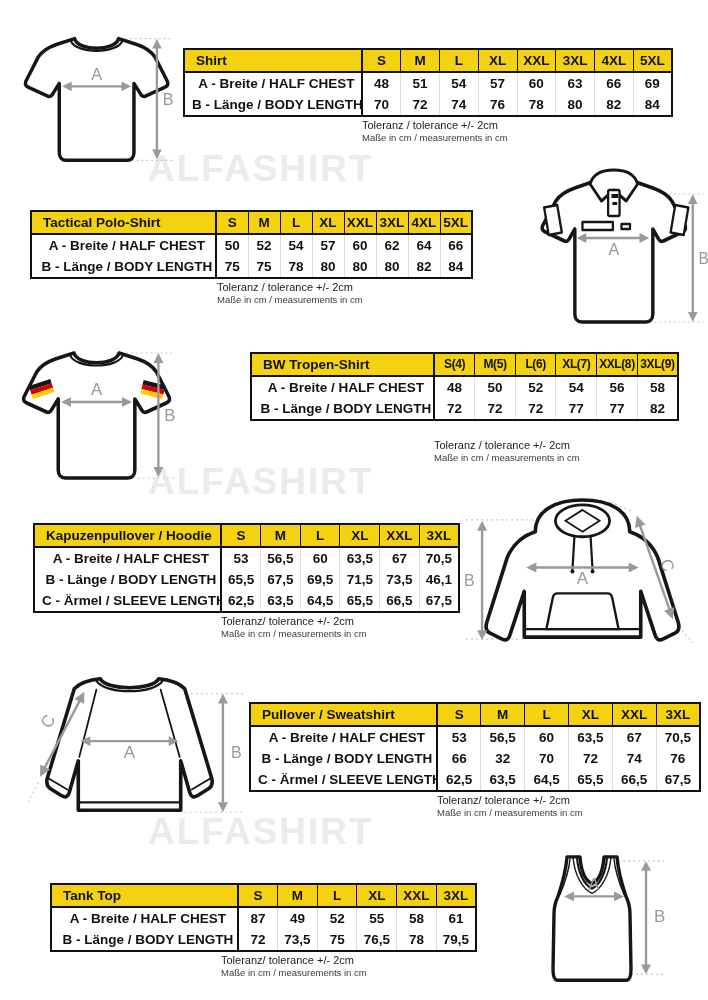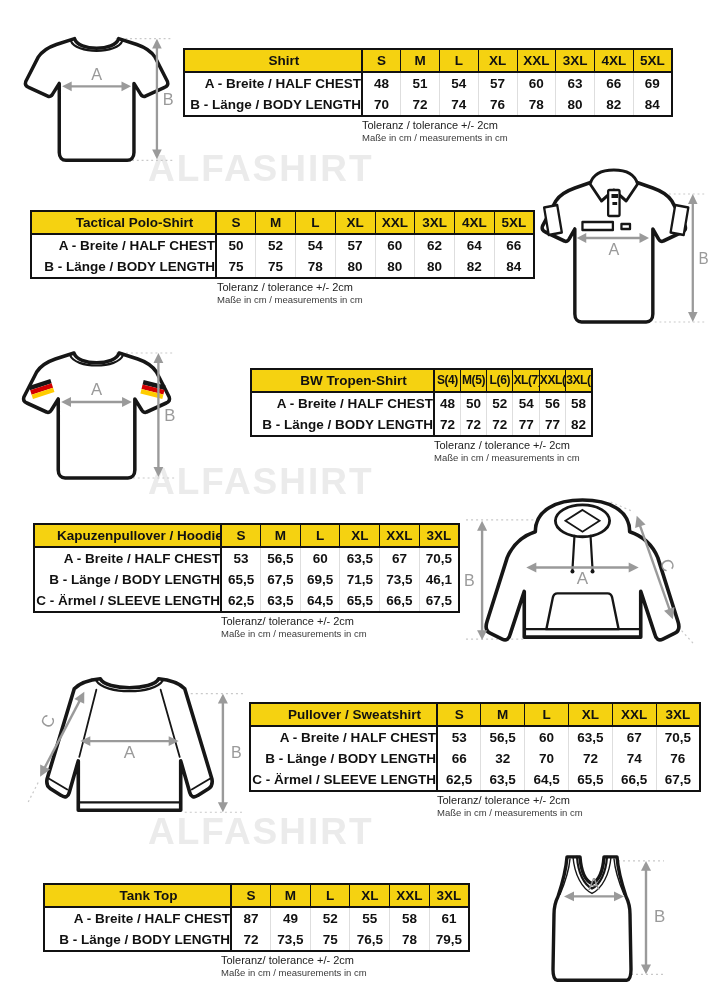--- a/index.html
+++ b/index.html
@@ -16,24 +16,24 @@
   
   .size-table {
     position:absolute; z-index:2; border-collapse:collapse; table-layout:fixed;
     border:2.5px solid #111; background:#fff;
   }
   .size-table th, .size-table td {
     height:21px; padding:0; line-height:21px; font-weight:bold;
     font-size:13.5px; color:#111; white-space:nowrap; overflow:hidden;
   }
   .size-table thead th { background:#f5d211; border-bottom:2.5px solid #111; }
-  .size-table th.title { text-align:center; padding-left:22px; border-right:2.5px solid #111; }
+  .size-table th.title { text-align:left; padding-left:11px; border-right:2.5px solid #111; }
   .size-table thead th.size { border-left:1.5px solid #111; text-align:center; }
   .size-table thead th.tight { font-size:12px; letter-spacing:-0.4px;text-align:center; }
-  .size-table td.rowlabel { text-align:right; border-right:2.5px solid #111; }
+  .size-table td.rowlabel { text-align:center; padding-left:7px; border-right:2.5px solid #111; }
   .size-table td.val { text-align:center; border-left:1px solid #dedede; }
   
   .tol { position:absolute; z-index:2; text-align:left; color:#222; }
   .tol .l1 { font-size:11px; }
   .tol .l2 { font-size:9.5px; color:#3a3a3a; margin-top:1px; }
   
   .drawing { position:absolute; z-index:2; overflow:visible; }
   .garment { fill:#fff; stroke:#161616; stroke-width:3.6; stroke-linejoin:round; stroke-linecap:round; }
   .seam  { fill:none; stroke:#161616; stroke-width:2.2; stroke-linecap:round; }
   .seam2 { fill:#fff; stroke:#161616; stroke-width:2.4; stroke-linejoin:round; }
@@ -118,21 +118,21 @@
         <td class="val">82</td>
         <td class="val">84</td>
       </tr>
     </tbody>
   </table>
   <div class="tol" style="left:362px; top:119px;">
     <div class="l1">Toleranz / tolerance +/- 2cm</div>
     <div class="l2">Maße in cm / measurements in cm</div>
   </div>
 
-  <table class="size-table" style="left:30px; top:210px; width:505px;">
+  <table class="size-table" style="left:30px; top:210px; width:443px;">
     <colgroup>
         <col style="width:185px">
         <col>
         <col>
         <col>
         <col>
         <col>
         <col>
         <col>
         <col>
@@ -228,21 +228,21 @@
       <text x="80" y="55" text-anchor="middle">A</text>
     </g>
     <g>
       <line class="arrow" x1="143" y1="21" x2="143" y2="129"></line>
       <polygon class="ah" points="143,13 138,23 148,23"></polygon>
       <polygon class="ah" points="143,137 138,127 148,127"></polygon>
       <text x="149" y="81">B</text>
     </g>
   </svg>
 
-  <table class="size-table" style="left:250px; top:368px; width:343px;border-radius:17px;">
+  <table class="size-table" style="left:250px; top:352px; width:429px;border-radius:17px;">
     <colgroup>
         <col style="width:183px">
         <col>
         <col>
         <col>
         <col>
         <col>
         <col>
       </colgroup>
     <thead>
@@ -453,21 +453,21 @@
         <td class="val">66,5</td>
         <td class="val">67,5</td>
       </tr>
     </tbody>
   </table>
   <div class="tol" style="left:437px; top:794px;">
     <div class="l1">Toleranz/ tolerance +/- 2cm</div>
     <div class="l2">Maße in cm / measurements in cm</div>
   </div>
 
-  <table class="size-table" style="left:43px; top:883px; width:427px;">
+  <table class="size-table" style="left:50px; top:883px; width:427px;">
     <colgroup>
         <col style="width:187px">
         <col>
         <col>
         <col>
         <col>
         <col>
         <col>
       </colgroup>
     <thead>

